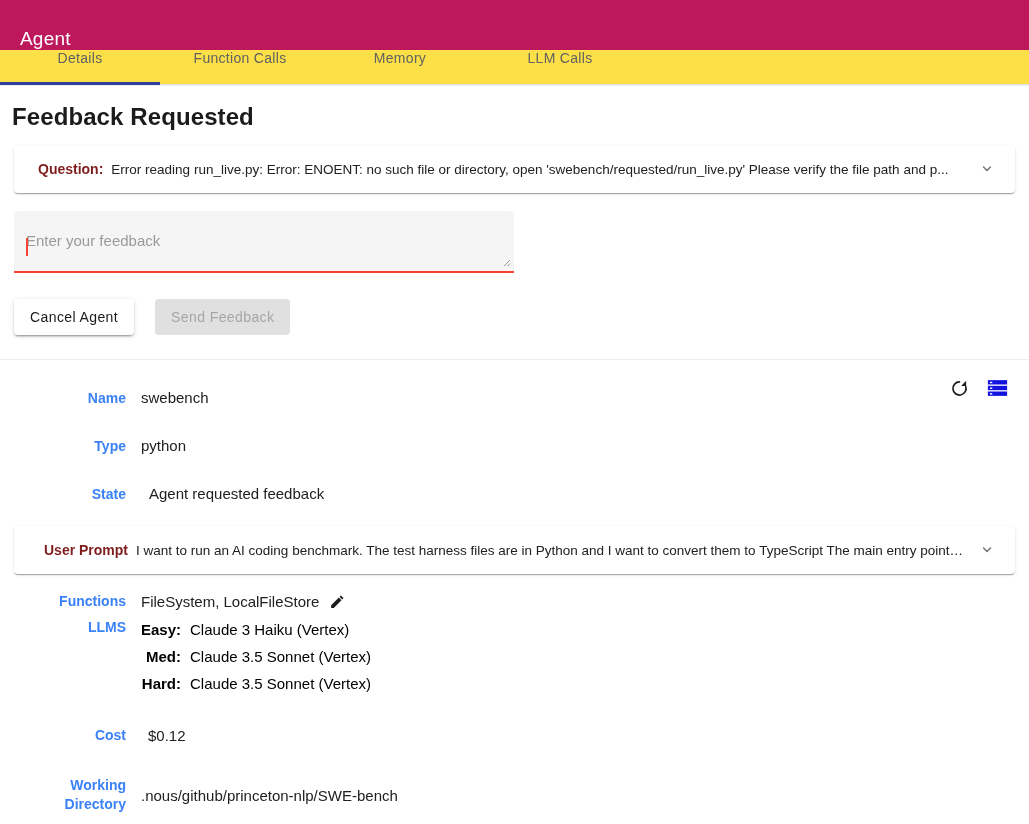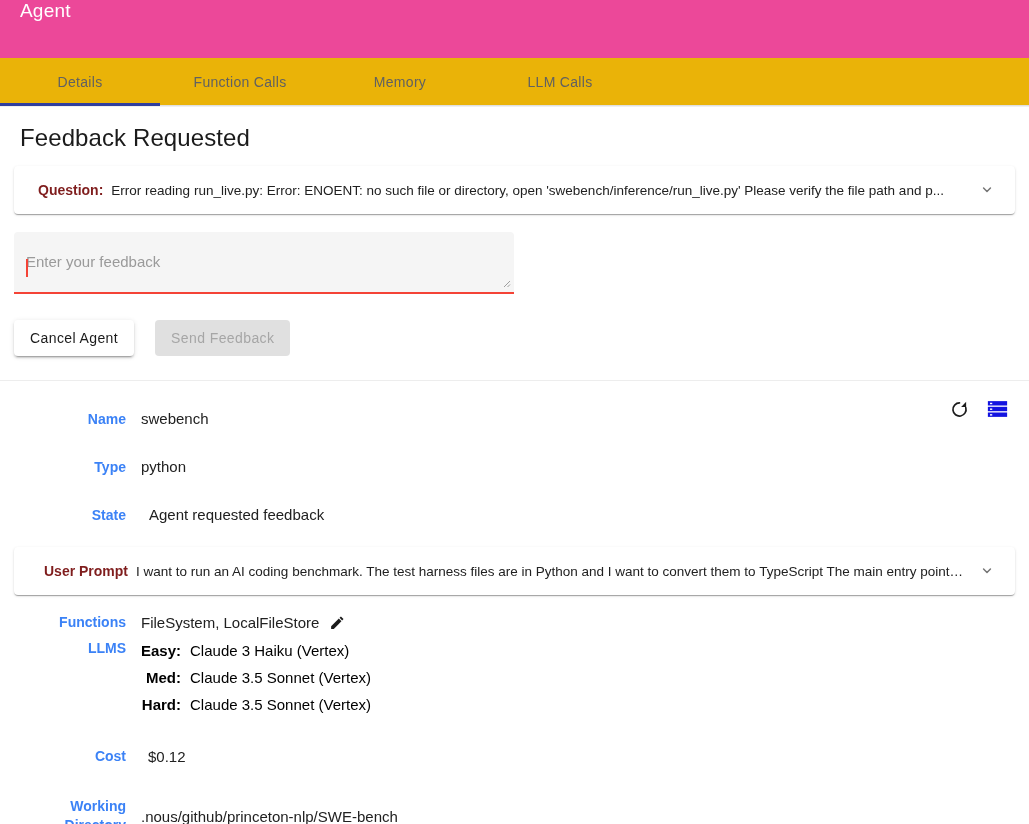--- a/index.html
+++ b/index.html
@@ -10,41 +10,41 @@
     width: 1029px;
     height: 824px;
     background: #ffffff;
     font-family: "Liberation Sans", sans-serif;
     color: #000000;
     overflow: hidden;
   }
 
   
   .toolbar {
-    height: 58px;
-    background: #ec4899;
+    height: 50px;
+    background: #be185d;
     color: #ffffff;
     display: flex;
-    align-items: flex-start;
+    align-items: flex-end;
     padding: 0 20px;
     position: relative;
     z-index: 5;
   }
   .toolbar-title {
     font-size: 19px;
     font-weight: 400;
     letter-spacing: .2px;
   }
 
   
   .tabbar {
-    height: 48px;
-    background: #eab308;
-    display: flex;
-    align-items: center;
+    height: 35px;
+    background: #fde047;
+    display: flex;
+    align-items: flex-start;
     position: relative;
     box-shadow: 0 1px 0 rgba(0,0,0,0.06);
   }
   .tab {
     width: 160px;
     display: flex;
     align-items: center;
     justify-content: center;
     font-size: 14px;
     font-weight: 500;
@@ -74,23 +74,23 @@
     background: #e0e0e0;
   }
 
   
   .page {
     padding: 0;
   }
 
   .section-title {
     font-size: 24px;
-    font-weight: 400;
+    font-weight: 700;
     color: #1b1b1b;
-    margin: 18px 0 14px 20px;
+    margin: 18px 0 14px 12px;
     letter-spacing: .1px;
   }
 
   
   .panel {
     margin: 0 14px;
     background: #ffffff;
     border-radius: 4px;
     box-shadow: 0 2px 1px -1px rgba(0,0,0,.2),
                 0 1px 1px 0 rgba(0,0,0,.14),
@@ -315,21 +315,21 @@
   <div class="tabbar-underline"></div>
   <div class="tab-ink"></div>
 </div>
 
 <div class="page">
 
   <h1 class="section-title">Feedback Requested</h1>
 
   <div class="panel">
     <span class="panel-label">Question:</span>
-    <span class="panel-value">Error reading run_live.py: Error: ENOENT: no such file or directory, open 'swebench/inference/run_live.py' Please verify the file path and p...</span>
+    <span class="panel-value">Error reading run_live.py: Error: ENOENT: no such file or directory, open 'swebench/requested/run_live.py' Please verify the file path and p...</span>
     <span class="chevron">
       <svg width="18" height="18" viewBox="0 0 24 24" aria-hidden="true">
         <path d="M7.4 9.3 L12 13.9 L16.6 9.3" fill="none" stroke="currentColor" stroke-width="2" stroke-linecap="round" stroke-linejoin="round"></path>
       </svg>
     </span>
   </div>
 
   <div class="feedback-wrap">
     <div class="ff">
       <textarea class="ff-input" rows="1" placeholder="Enter your feedback" style=""></textarea>

